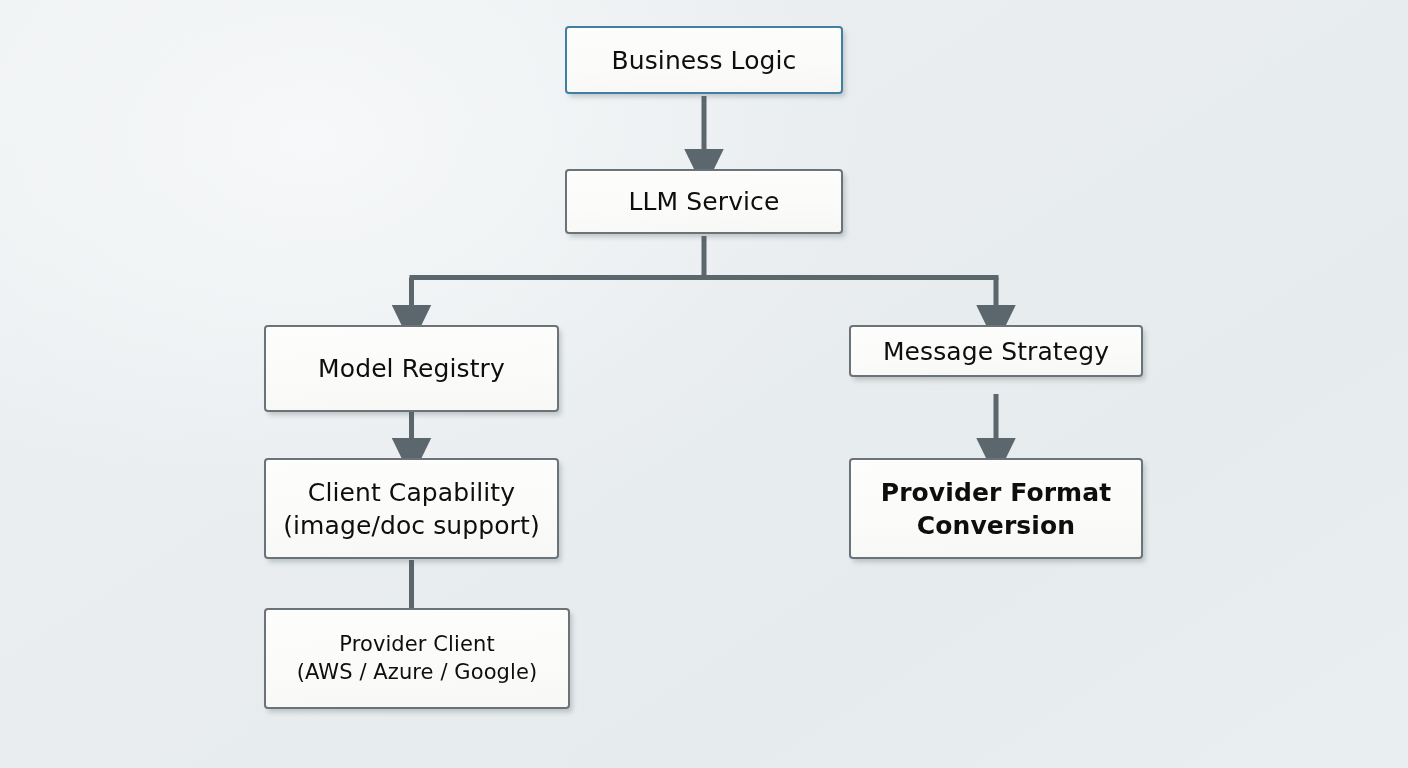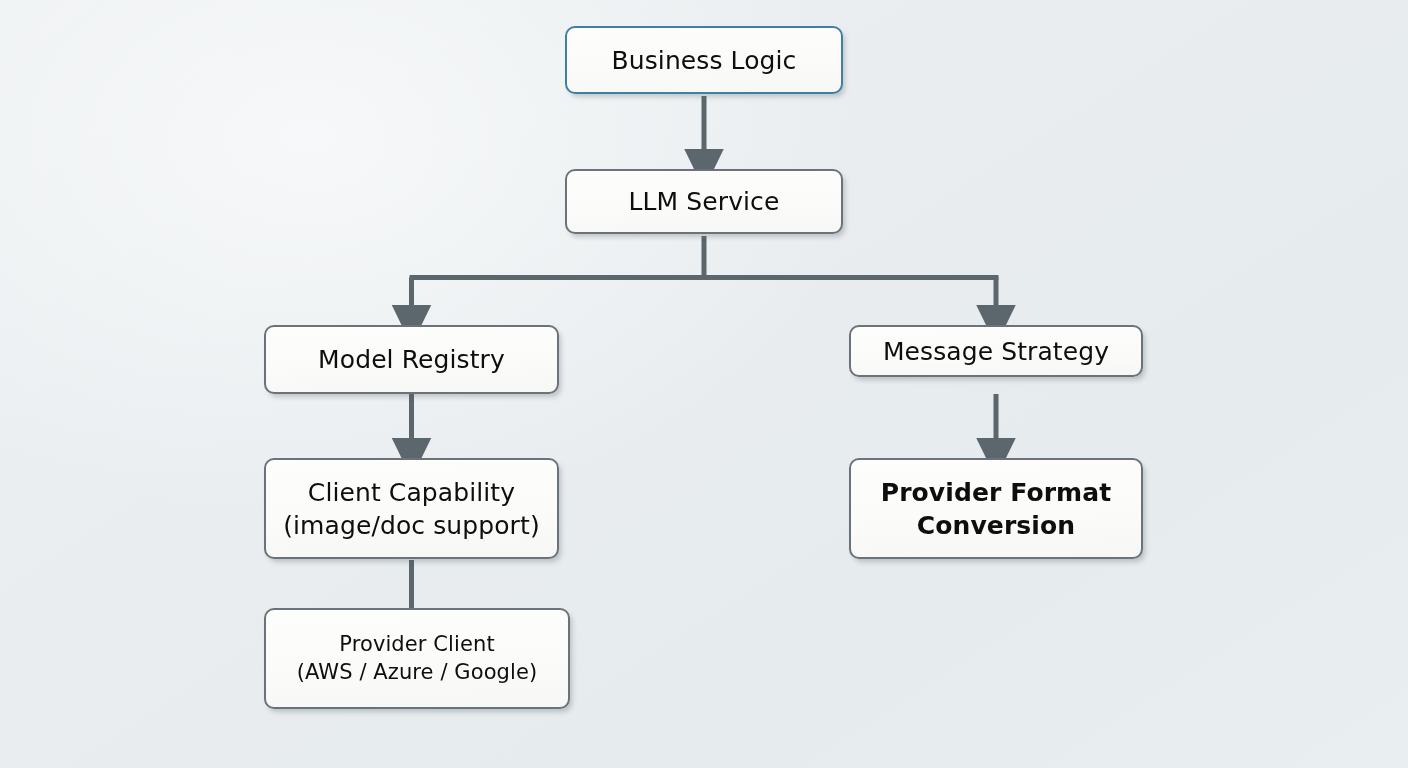--- a/index.html
+++ b/index.html
@@ -32,21 +32,21 @@
   
   .node {
     position: absolute;
     box-sizing: border-box;
     display: flex;
     align-items: center;
     justify-content: center;
     text-align: center;
     background: linear-gradient(178deg, #fdfdfc 0%, #fbfbfa 55%, #f7f8f6 100%);
     border: 2px solid #6b7378;
-    border-radius: 10px;
+    border-radius: 4px;
     box-shadow: 3px 4px 5px -1px rgba(80,92,100,0.30),
                 0 1px 0 0 rgba(255,255,255,0.85) inset;
     color: #0e0e0e;
     line-height: 1.32;
     letter-spacing: 0.1px;
     -webkit-font-smoothing: antialiased;
   }
   .node .node-label {
     display: block;
     white-space: pre-line;
@@ -61,21 +61,21 @@
   #node-business-logic {
     left: 565px;  top: 26px;   width: 278px; height: 68px;
     font-size: 25px;
   }
   #node-llm-service {
     left: 565px;  top: 169px;  width: 278px; height: 65px;
     font-size: 25px;
     text-align: right;
   }
   #node-model-registry {
-    left: 264px;  top: 325px;  width: 295px; height: 69px;
+    left: 264px;  top: 325px;  width: 295px; height: 87px;
     font-size: 25px;
   }
   #node-message-strategy {
     left: 849px;  top: 325px;  width: 294px; height: 52px;
     font-size: 25px;
   }
   #node-model-capability {
     left: 264px;  top: 458px;  width: 295px; height: 101px;
     font-size: 25px;
   }

